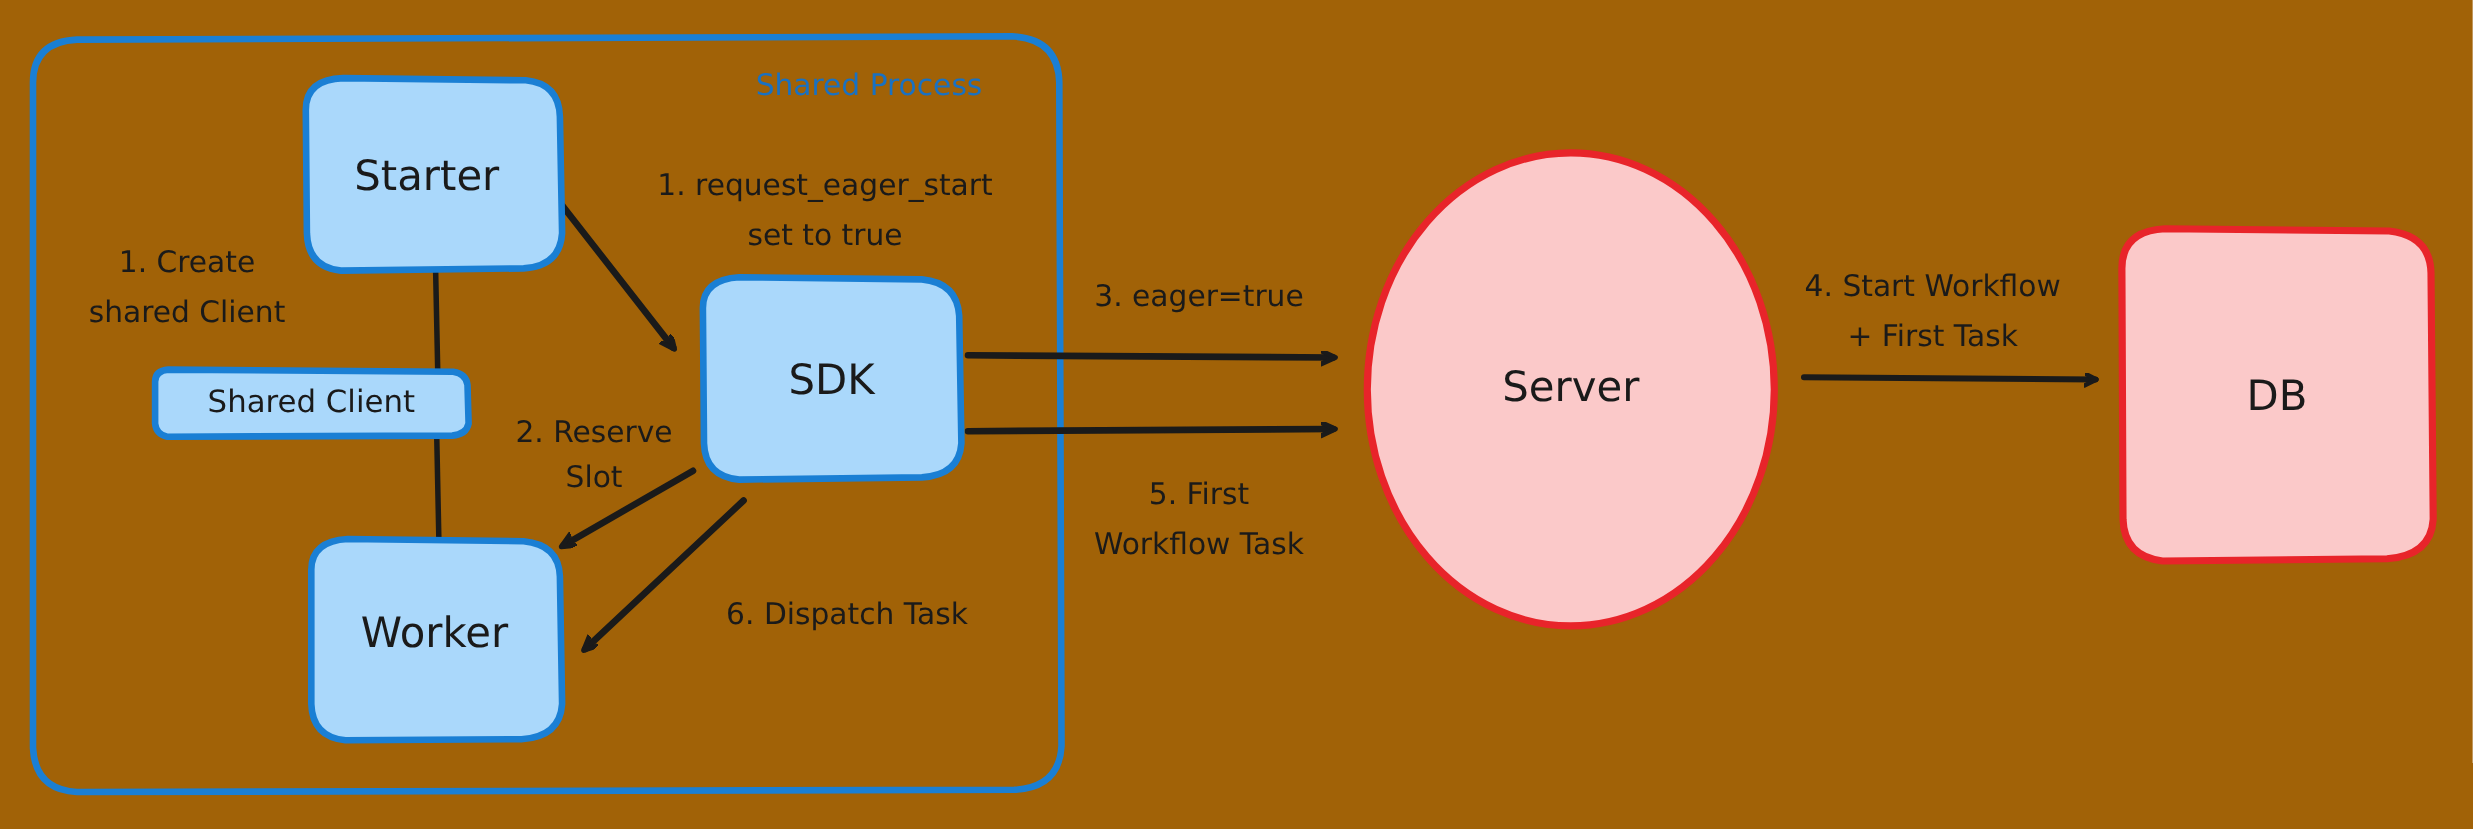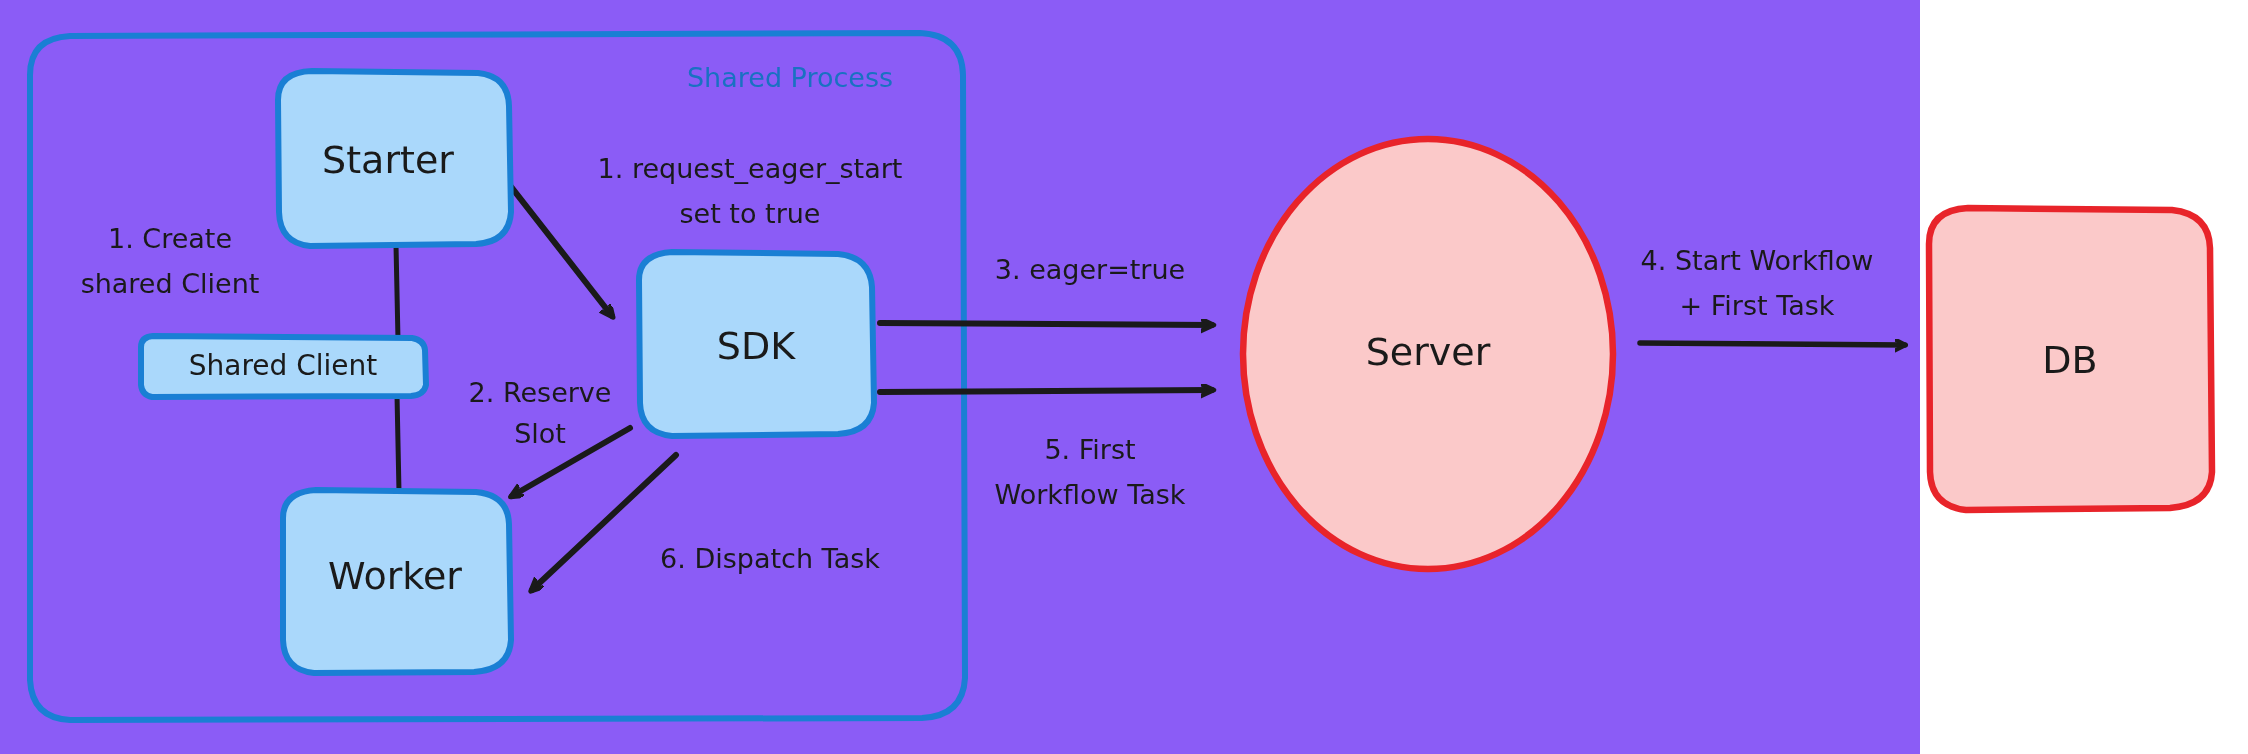--- a/index.html
+++ b/index.html
@@ -8,23 +8,23 @@
     background: #ffffff;
   }
   body {
     width: 2248px;
     height: 754px;
     overflow: hidden;
     font-family: "DejaVu Sans", sans-serif;
   }
   #canvas {
     position: relative;
-    width: 1920px;
+    width: 2248px;
     height: 754px;
-    background: #8b5cf6;
+    background: #a16207;
   }
   #canvas svg {
     position: absolute;
     top: 0;
     left: 0;
     width: 2248px;
     height: 754px;
   }
   .node-label {
     font-family: "DejaVu Sans", sans-serif;

